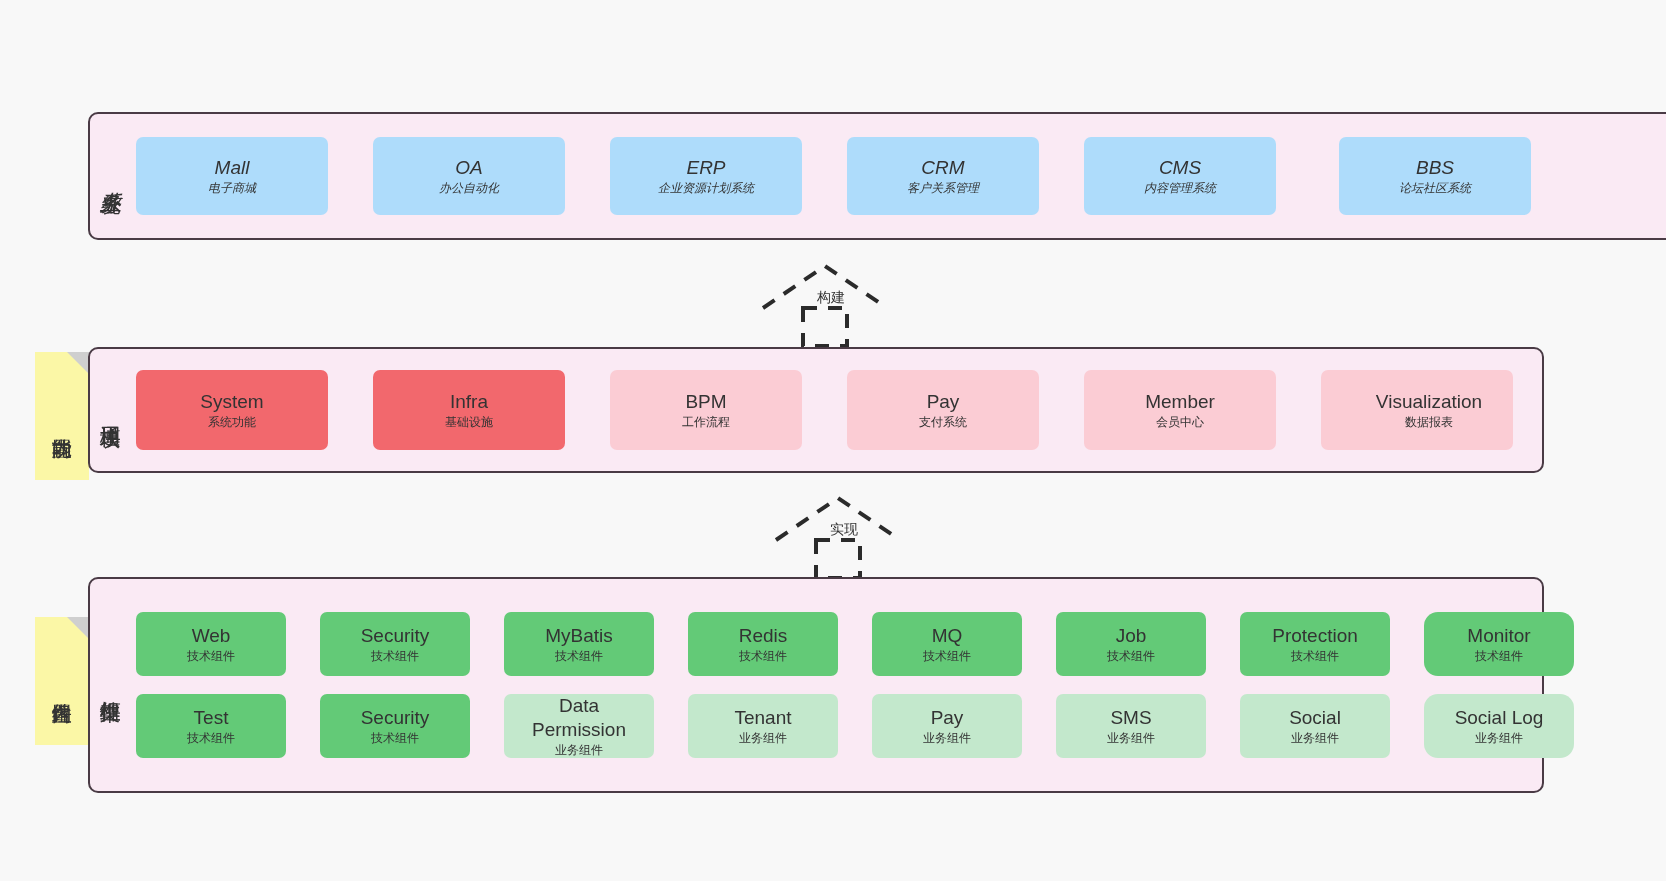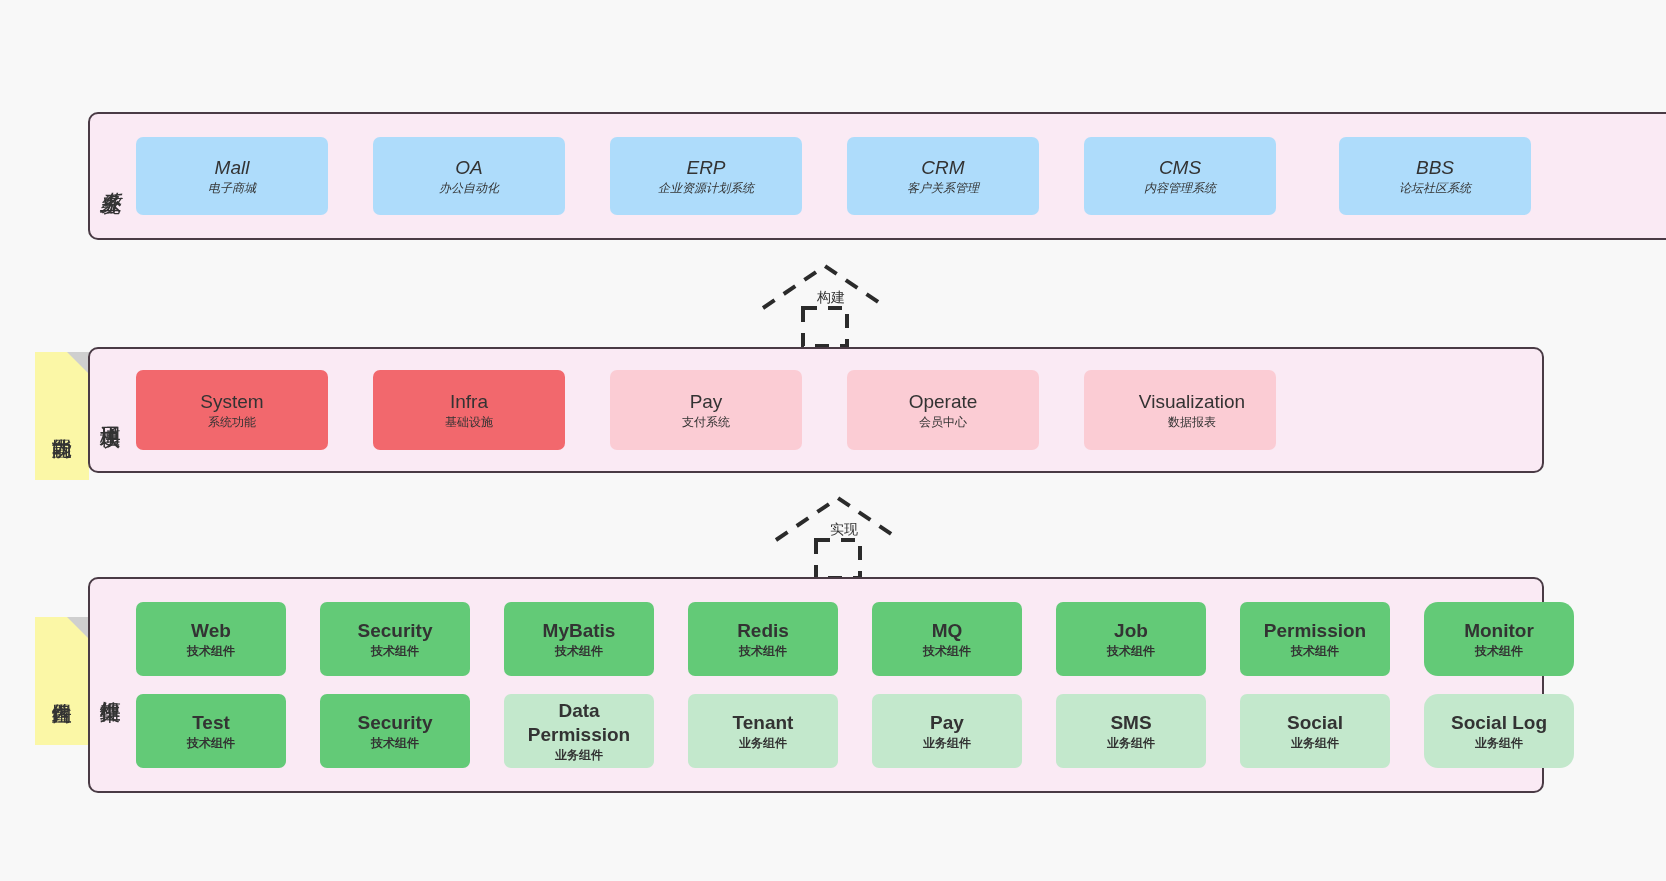--- a/index.html
+++ b/index.html
@@ -91,23 +91,22 @@
     height: 80px;
     margin-right: 45px;
   }
   .mod .node:last-child { margin-right: 4px; padding-left: 30px; }
   .mod .node.core { background: #f2686d; }
   .mod .node.ext  { background: #fbccd4; }
 
   
   .fw .node {
     width: 150px;
-    height: 74px;
+    height: 64px;
     margin-right: 34px;
-    font-weight: bold;
   }
   .fw .node:last-child { margin-right: 0; border-radius: 14px; }
   .fw .node.tech { background: #63ca77; }
   .fw .node.biz-comp { background: #c3e8cc; }
 
   
   .sticky {
     position: absolute;
     background: #fbf7a6;
     width: 54px;
@@ -206,25 +205,29 @@
       <div class="row">
         <div class="node core">
           <span class="l1">System</span>
           <span class="l2">系统功能</span>
         </div>
         <div class="node core">
           <span class="l1">Infra</span>
           <span class="l2">基础设施</span>
         </div>
         <div class="node ext">
+          <span class="l1">BPM</span>
+          <span class="l2">工作流程</span>
+        </div>
+        <div class="node ext">
           <span class="l1">Pay</span>
           <span class="l2">支付系统</span>
         </div>
         <div class="node ext">
-          <span class="l1">Operate</span>
+          <span class="l1">Member</span>
           <span class="l2">会员中心</span>
         </div>
         <div class="node ext">
           <span class="l1">Visualization</span>
           <span class="l2">数据报表</span>
         </div>
       </div>
     </div>
   </div>
 
@@ -262,21 +265,21 @@
         </div>
         <div class="node tech">
           <span class="l1">MQ</span>
           <span class="l2">技术组件</span>
         </div>
         <div class="node tech">
           <span class="l1">Job</span>
           <span class="l2">技术组件</span>
         </div>
         <div class="node tech">
-          <span class="l1">Permission</span>
+          <span class="l1">Protection</span>
           <span class="l2">技术组件</span>
         </div>
         <div class="node tech">
           <span class="l1">Monitor</span>
           <span class="l2">技术组件</span>
         </div>
       </div>
       <div class="row">
         <div class="node tech">
           <span class="l1">Test</span>

